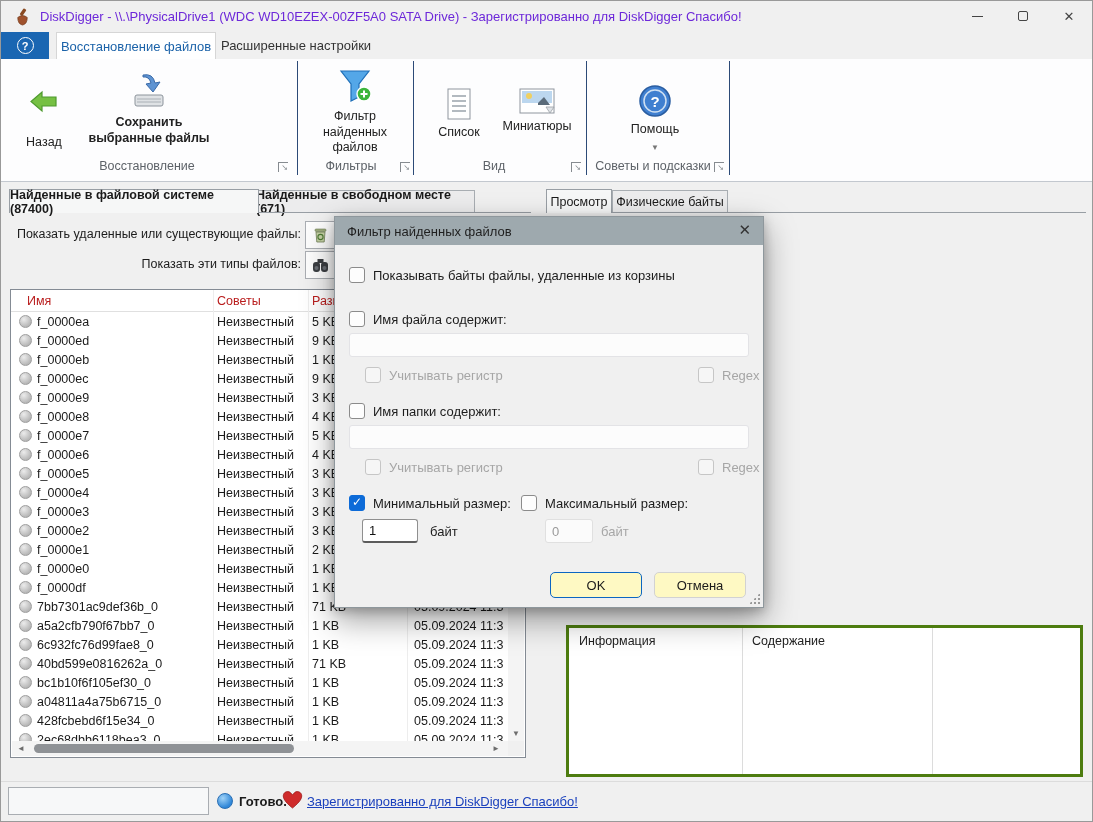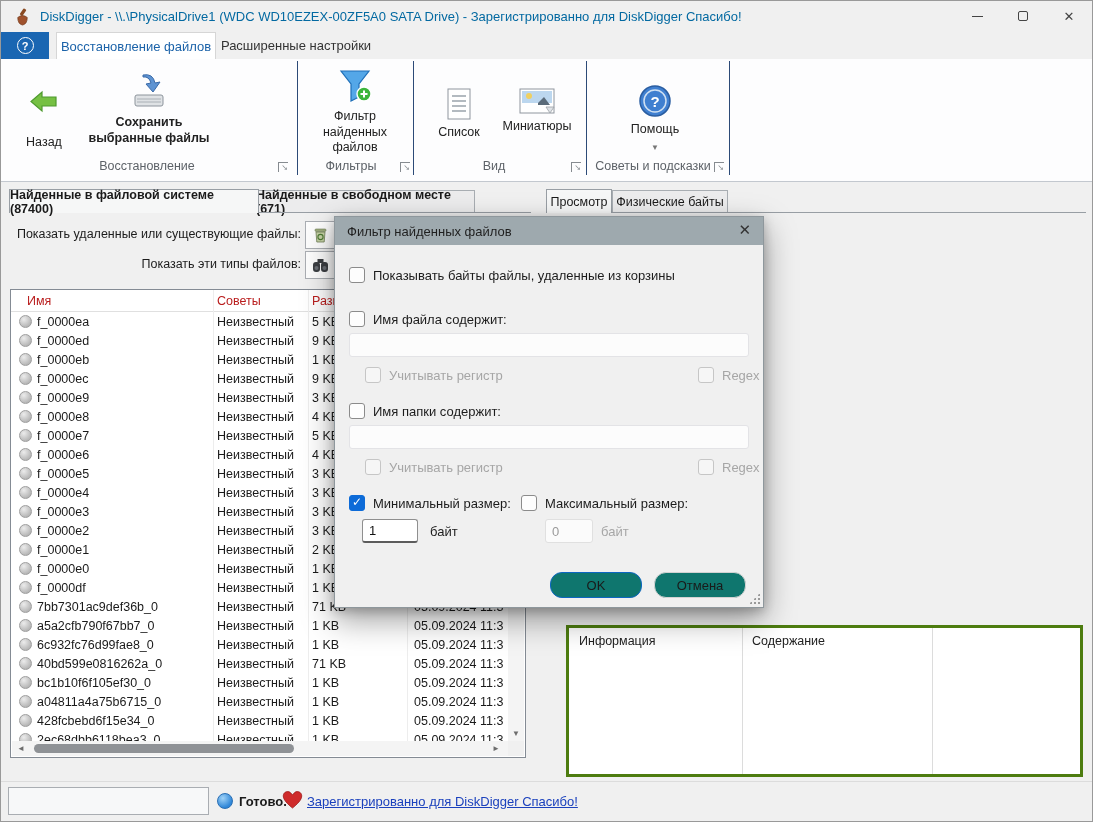--- a/index.html
+++ b/index.html
@@ -2,21 +2,21 @@
 <html><head>
 <meta charset="utf-8">
 <style>
   *{margin:0;padding:0;box-sizing:border-box}
   html,body{width:1093px;height:822px;overflow:hidden}
   body{font-family:"Liberation Sans","DejaVu Sans",sans-serif;background:#d6d6d6;font-size:13px;color:#1a1a1a}
   #window{position:relative;width:1093px;height:822px;background:#f0f0f0;border:1px solid #999;overflow:hidden}
 
   
   .titlebar{position:absolute;left:0;top:0;right:0;height:30px;background:#f0f0f0;display:flex;align-items:center}
-  .titlebar .title{margin-left:8px;font-size:13px;color:#0369a1;white-space:nowrap}
+  .titlebar .title{margin-left:8px;font-size:13px;color:#6d28d9;white-space:nowrap}
   .appicon{margin-left:12px;width:19px;height:19px;flex:0 0 auto}
   .wctrls{position:absolute;right:0;top:0;height:30px;display:flex}
   .wbtn{width:46px;height:30px;display:flex;align-items:center;justify-content:center;color:#444;font-size:13px}
   .wbtn .minglyph{width:11px;height:1px;background:#444}
   .wbtn .maxglyph{width:10px;height:10px;border:1px solid #444;border-radius:2px}
 
   
   .helpbtn{position:absolute;left:0;top:31px;width:48px;height:27px;background:#1a66b2;display:flex;align-items:center;justify-content:center}
   .helpbtn .qcirc{width:17px;height:17px;border:1.5px solid #fff;border-radius:50%;color:#fff;font-size:11px;font-weight:bold;display:flex;align-items:center;justify-content:center}
   .rtab{position:absolute;top:31px;height:27px;display:flex;align-items:center;justify-content:center;font-size:13px}
@@ -78,21 +78,21 @@
   .dclose{position:absolute;right:12px;top:4px;font-size:15px;color:#333}
   .cb{position:absolute;width:16px;height:16px;border:1px solid #8b8b8b;border-radius:3px;background:#fdfdfd}
   .cb.checked{background:#0d6bd8;border-color:#0d6bd8}
   .cb.checked::after{content:"✓";position:absolute;left:2px;top:-1px;color:#fff;font-size:12px;font-weight:bold}
   .cb.disabled{border-color:#c6c6c6;background:#f6f6f6}
   .dlabel{position:absolute;font-size:13px;color:#1c1c1c;white-space:nowrap}
   .dlabel.dis{color:#a6a6a6}
   .dinput{position:absolute;height:24px;background:#fcfcfc;border:1px solid #e3e3e6;border-radius:3px;font-size:13px;padding:0 6px;font-family:"Liberation Sans",sans-serif}
   .dinput.live{background:#fff;border:1px solid #8f8f8f;border-bottom:2px solid #5c5c5c;color:#111}
   .dinput.dis{background:#fbfbfb;border:1px solid #e0e0e0;color:#9a9a9a}
-  .dbtn{position:absolute;width:92px;height:26px;background:#0f766e;border:1px solid #d2d2d2;border-radius:12px;font-size:13px;display:flex;align-items:center;justify-content:center}
+  .dbtn{position:absolute;width:92px;height:26px;background:#fef9c3;border:1px solid #d2d2d2;border-radius:5px;font-size:13px;display:flex;align-items:center;justify-content:center}
   .dbtn.primary{border-color:#0c66c2}
   .grip{position:absolute;right:3px;bottom:3px;width:11px;height:11px;background-image:radial-gradient(#9a9a9a 1px,transparent 1.3px);background-size:4px 4px;clip-path:polygon(100% 0,100% 100%,0 100%)}
 </style>
 </head>
 <body>
 
 <div id="window">
 
   <div class="titlebar">
     <svg class="appicon" viewBox="0 0 20 20">

